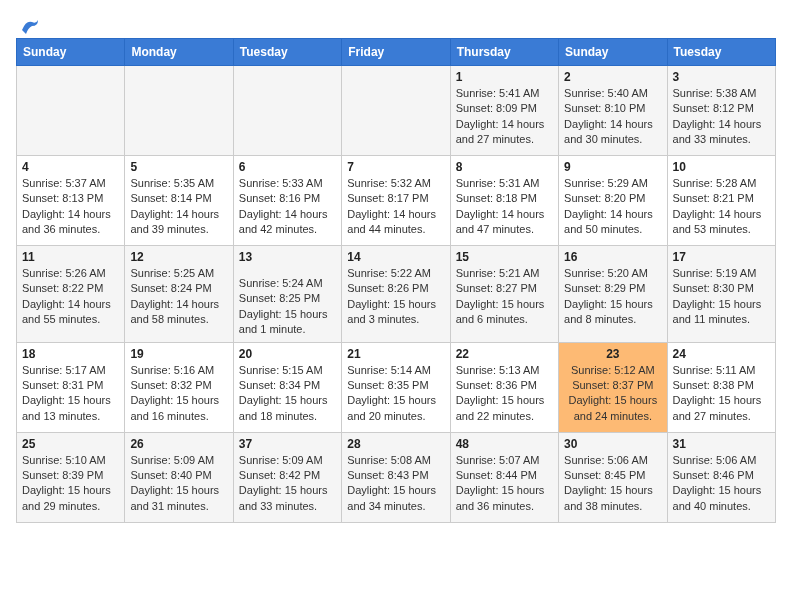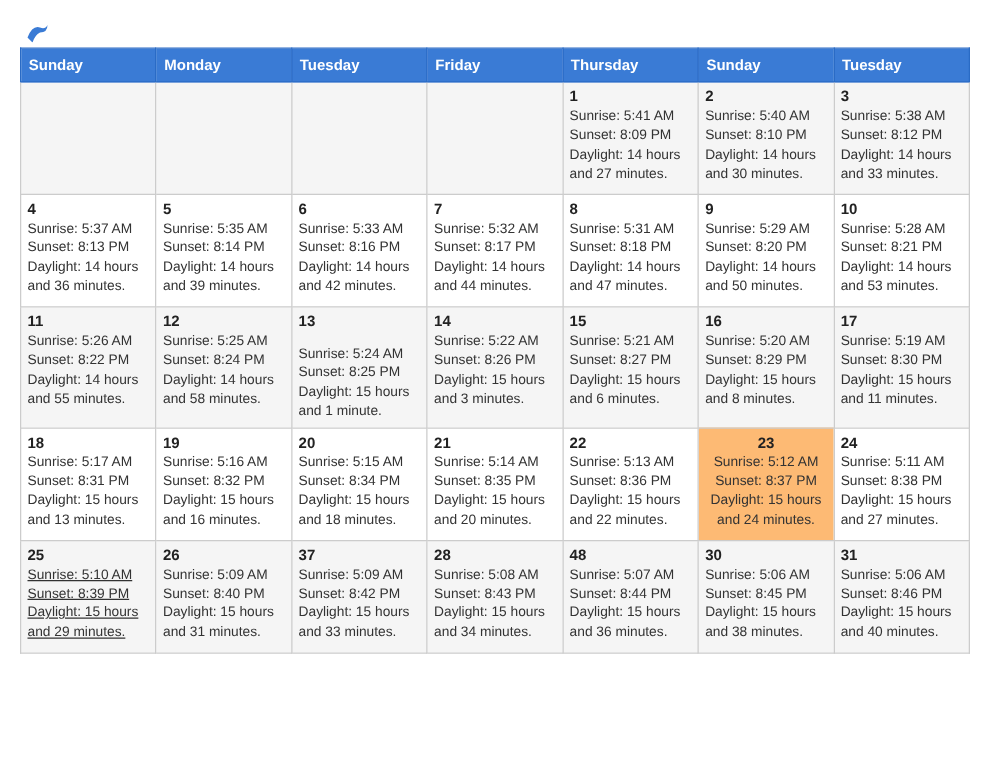--- a/index.html
+++ b/index.html
@@ -287,21 +287,21 @@
           <span class="day-number">24</span>
           <div class="day-info" style="white-space: pre-line;">Sunrise: 5:11 AM
 Sunset: 8:38 PM
 Daylight: 15 hours
 and 27 minutes.</div>
         </td>
       </tr>
       <tr>
         <td style="background: rgb(245, 245, 245);">
           <span class="day-number">25</span>
-          <div class="day-info" style="white-space: pre-line; text-decoration: underline;">Sunrise: 5:10 AM
+          <div class="day-info" style="white-space: pre-line;">Sunrise: 5:10 AM
 Sunset: 8:39 PM
 Daylight: 15 hours
 and 29 minutes.</div>
         </td>
         <td style="background: rgb(245, 245, 245);">
           <span class="day-number">26</span>
           <div class="day-info" style="white-space: pre-line;">Sunrise: 5:09 AM
 Sunset: 8:40 PM
 Daylight: 15 hours
 and 31 minutes.</div>

